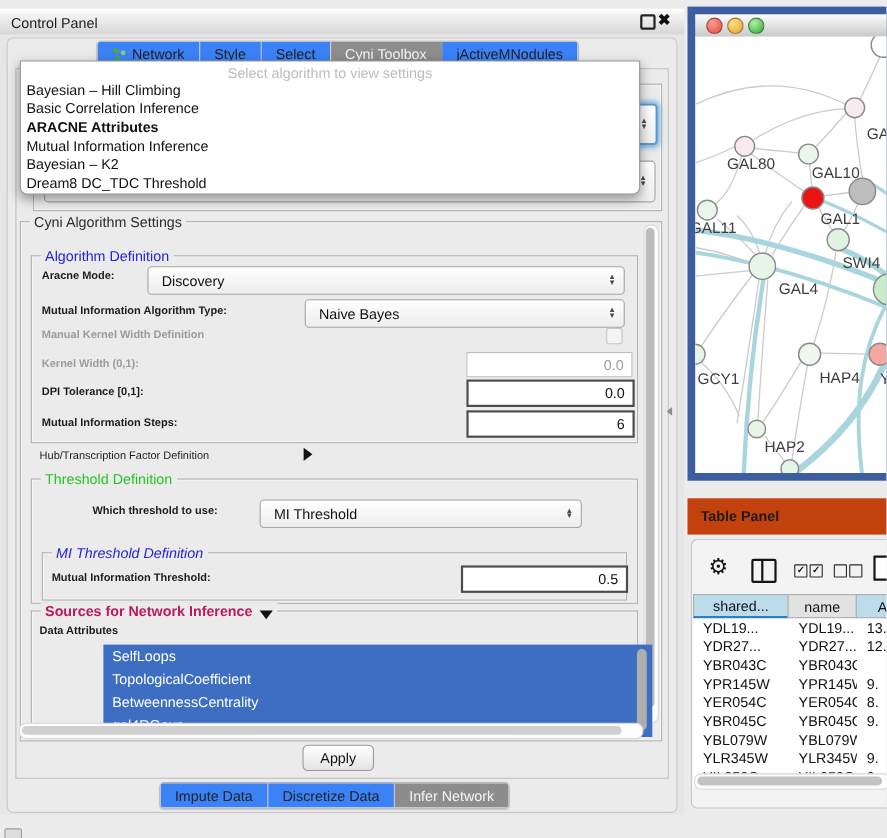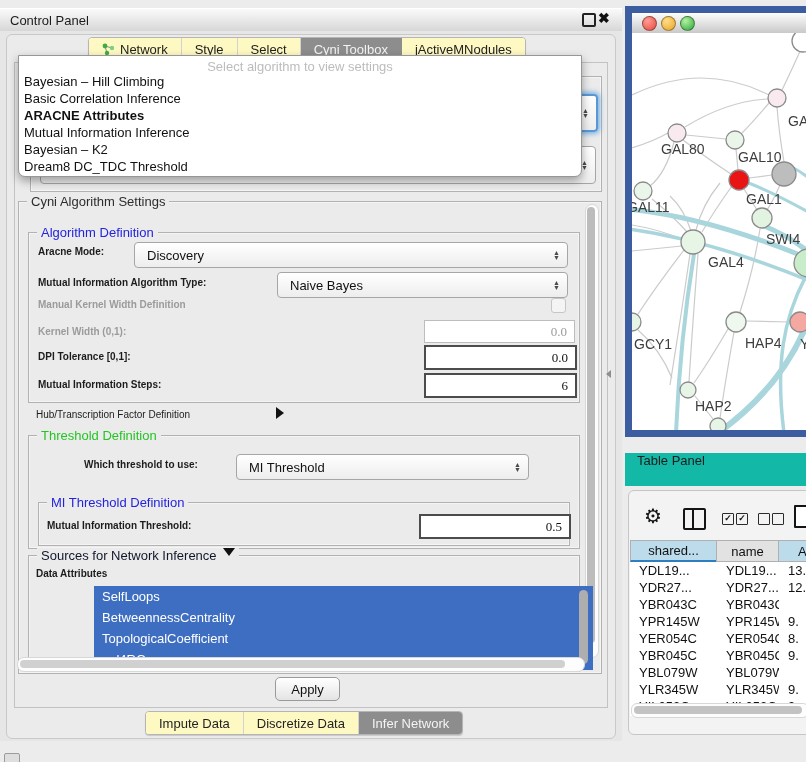--- a/index.html
+++ b/index.html
@@ -17,42 +17,42 @@
   .titlebar .t{margin-left:10px;font-size:13px;color:#1c1c1c;}
   .float-ic{left:582px;top:13px;width:10px;height:10px;border:2px solid #222;border-radius:2px;}
   .close-ic{left:598px;top:10px;font-size:14px;font-weight:bold;color:#111;}
   .cp-body{left:0;top:31px;width:622px;height:710px;background:#e6e6e6;}
   .cp-inner{left:6px;top:34px;width:608px;height:703px;background:#ebebeb;
     border:1px solid #c9c9c9;border-radius:6px;}
   
   .tabbar{display:flex;background:#fdfdfd;border:1px solid #b5b5b5;border-radius:4px;
     overflow:hidden;height:22px;box-shadow:0 1px 1px rgba(0,0,0,.15);}
   .tab{display:flex;align-items:center;padding:0 13px;font-size:13px;color:#222;
-    border-right:1px solid #d2d2d2;background:#fef9c3;}
+    border-right:1px solid #d2d2d2;background:#3b82f6;}
   .tab.sel{background:#8d8d8d;color:#f4f4f4;border-right-color:#8d8d8d;}
   
   .dropdown{left:18px;top:55px;width:562px;height:120px;background:#fff;
     border:1px solid #979797;border-radius:0 0 7px 7px;
     box-shadow:0 4px 10px rgba(0,0,0,.35);z-index:30;}
   .dd-prompt{text-align:center;color:#bcbcbc;font-size:13px;padding-top:3px;height:14px;}
   .dd-item{font-size:13px;color:#111;padding:1px 0 1px 5px;line-height:15px;}
   
   .gbox{border:1px solid #b2b2b2;box-shadow:inset 0 0 0 1px #f4f4f4;}
   .gtitle{position:absolute;top:-8px;left:8px;background:#ebebeb;padding:0 4px;
     font-size:13px;white-space:nowrap;}
   .blue-t{color:#2323dd;}
   .green-t{color:#25c425;}
   
   .combo{background:linear-gradient(#ffffff,#ededed);border:1px solid #a6a6a6;
     border-radius:4px;display:flex;align-items:center;}
   .combo .ctext{padding-left:12px;font-size:13px;color:#111;}
   .stepper{position:absolute;right:7px;top:50%;transform:translateY(-50%);
     display:flex;flex-direction:column;color:#4a4a4a;font-size:7px;line-height:5px;}
   .field{background:#fff;font-size:13px;display:flex;align-items:center;
-    justify-content:flex-end;padding-right:7px;font-family:Liberation Serif, serif;}
+    justify-content:flex-end;padding-right:7px;}
   .f-strong{border:2px solid #4c4c4c;color:#111;}
   .f-weak{border:1px solid #bdbdbd;color:#9b9b9b;}
   .checkbox{width:13px;height:13px;border:1px solid #c6c6c6;border-radius:3px;background:#f4f4f4;}
   .tri-right{width:0;height:0;border-left:8px solid #111;border-top:6px solid transparent;
     border-bottom:6px solid transparent;display:inline-block;}
   .tri-down{width:0;height:0;border-top:8px solid #111;border-left:6px solid transparent;
     border-right:6px solid transparent;display:inline-block;}
   .attr-list{background:#3e6ec1;margin-left:48px;}
   .attr-item{color:#fff;font-size:13px;padding:2px 0 2px 8px;height:17px;line-height:17px;}
   
@@ -63,22 +63,22 @@
   .btn{background:linear-gradient(#ffffff,#e4e4e4);border:1px solid #9a9a9a;
     border-radius:5px;display:flex;align-items:center;justify-content:center;
     font-size:13px;color:#111;}
   
   .netframe{left:625px;top:6px;width:181px;height:431px;background:#3c5da0;}
   .nettitle{left:632px;top:13px;width:174px;height:20px;
     background:linear-gradient(#fdfdfd,#c9c9c9);border-bottom:1px solid #999;}
   .light{width:13px;height:13px;border-radius:50%;border:1px solid rgba(0,0,0,.35);}
   .netcanvas{left:632px;top:33px;width:174px;height:397px;background:#fff;overflow:hidden;}
   
-  .tp-bar{left:625px;top:453px;width:181px;height:33px;background:#14b8a6;
-    display:flex;}
+  .tp-bar{left:625px;top:453px;width:181px;height:33px;background:#c2410c;
+    display:flex;align-items:center;font-weight:bold;}
   .tp-bar .t{margin-left:12px;font-size:13px;color:#1c1c1c;}
   .tp-box{left:628px;top:490px;width:200px;height:243px;background:#f3f3f3;
     border:1px solid #c6c6c6;border-radius:6px;}
   .icon-cols{width:19px;height:18px;border:2px solid #141414;border-radius:2px;position:relative;}
   .icon-cols:before{content:"";position:absolute;left:7px;top:0;width:2px;height:100%;background:#141414;}
   .cb{width:10px;height:10px;border:1.6px solid #2a2a2a;border-radius:1px;display:inline-block;
       font-size:9px;line-height:9px;font-weight:bold;color:#111;text-align:center;}
   .icon-doc{width:15px;height:19px;border:2px solid #141414;border-radius:1px;background:#fff;}
   .th{position:absolute;top:0;height:22px;border:1px solid #b0b0b0;box-sizing:border-box;
       display:flex;align-items:center;justify-content:center;font-size:13px;color:#111;}
@@ -181,36 +181,36 @@
 
 <div class="abs gbox" style="left:28px;top:435px;width:550px;height:112px;">
   <span class="gtitle green-t">Threshold Definition</span>
 </div>
 <span class="abs lbl bold" style="left:84px;top:459px;">Which threshold to use:</span>
 <div class="abs combo" style="left:236px;top:454px;width:291px;height:24px;">
   <span class="ctext">MI Threshold</span>
   <span class="stepper">▲<br>▼</span>
 </div>
 <div class="abs gbox" style="left:38px;top:502px;width:530px;height:42px;">
-  <span class="gtitle blue-t" style="background:#ebebeb;">MI Threshold Definition</span>
+  <span class="gtitle blue-t" style="background:#ebebeb;font-style:italic;">MI Threshold Definition</span>
 </div>
 <span class="abs lbl bold" style="left:47px;top:520px;">Mutual Information Threshold:</span>
 <div class="abs field f-strong" style="left:419px;top:514px;width:141px;height:21px;">0.5</div>
 
 <div class="abs gbox" style="left:28px;top:555px;width:550px;height:116px;border-bottom:none;">
-  <span class="gtitle" style="color:#0f172a;display:flex;align-items:flex-start;gap:6px;">
+  <span class="gtitle" style="color:#be185d;display:flex;align-items:flex-end;gap:6px;font-weight:bold;">
     <span>Sources for Network Inference</span>
     <span class="tri-down"></span>
   </span>
 </div>
 <span class="abs lbl bold" style="left:36px;top:568px;">Data Attributes</span>
 <div class="abs attr-list" style="left:46px;top:586px;width:499px;height:84px;">
   <div class="attr-item">SelfLoops</div>
+  <div class="attr-item">TopologicalCoefficient</div>
   <div class="attr-item">BetweennessCentrality</div>
-  <div class="attr-item">TopologicalCoefficient</div>
   <div class="attr-item">gal4RGexp</div>
   <div class="vthumb" style="position:absolute;right:5px;top:4px;width:9px;height:74px;background:#aeaeae;"></div>
 </div>
 
 <div class="abs htrack" style="left:17px;top:657px;width:566px;height:13px;">
   <div class="hthumb" style="position:absolute;left:2px;top:2px;width:545px;height:8px;"></div>
 </div>
 
 <div class="abs btn" style="left:275px;top:677px;width:63px;height:22px;">Apply</div>
 

